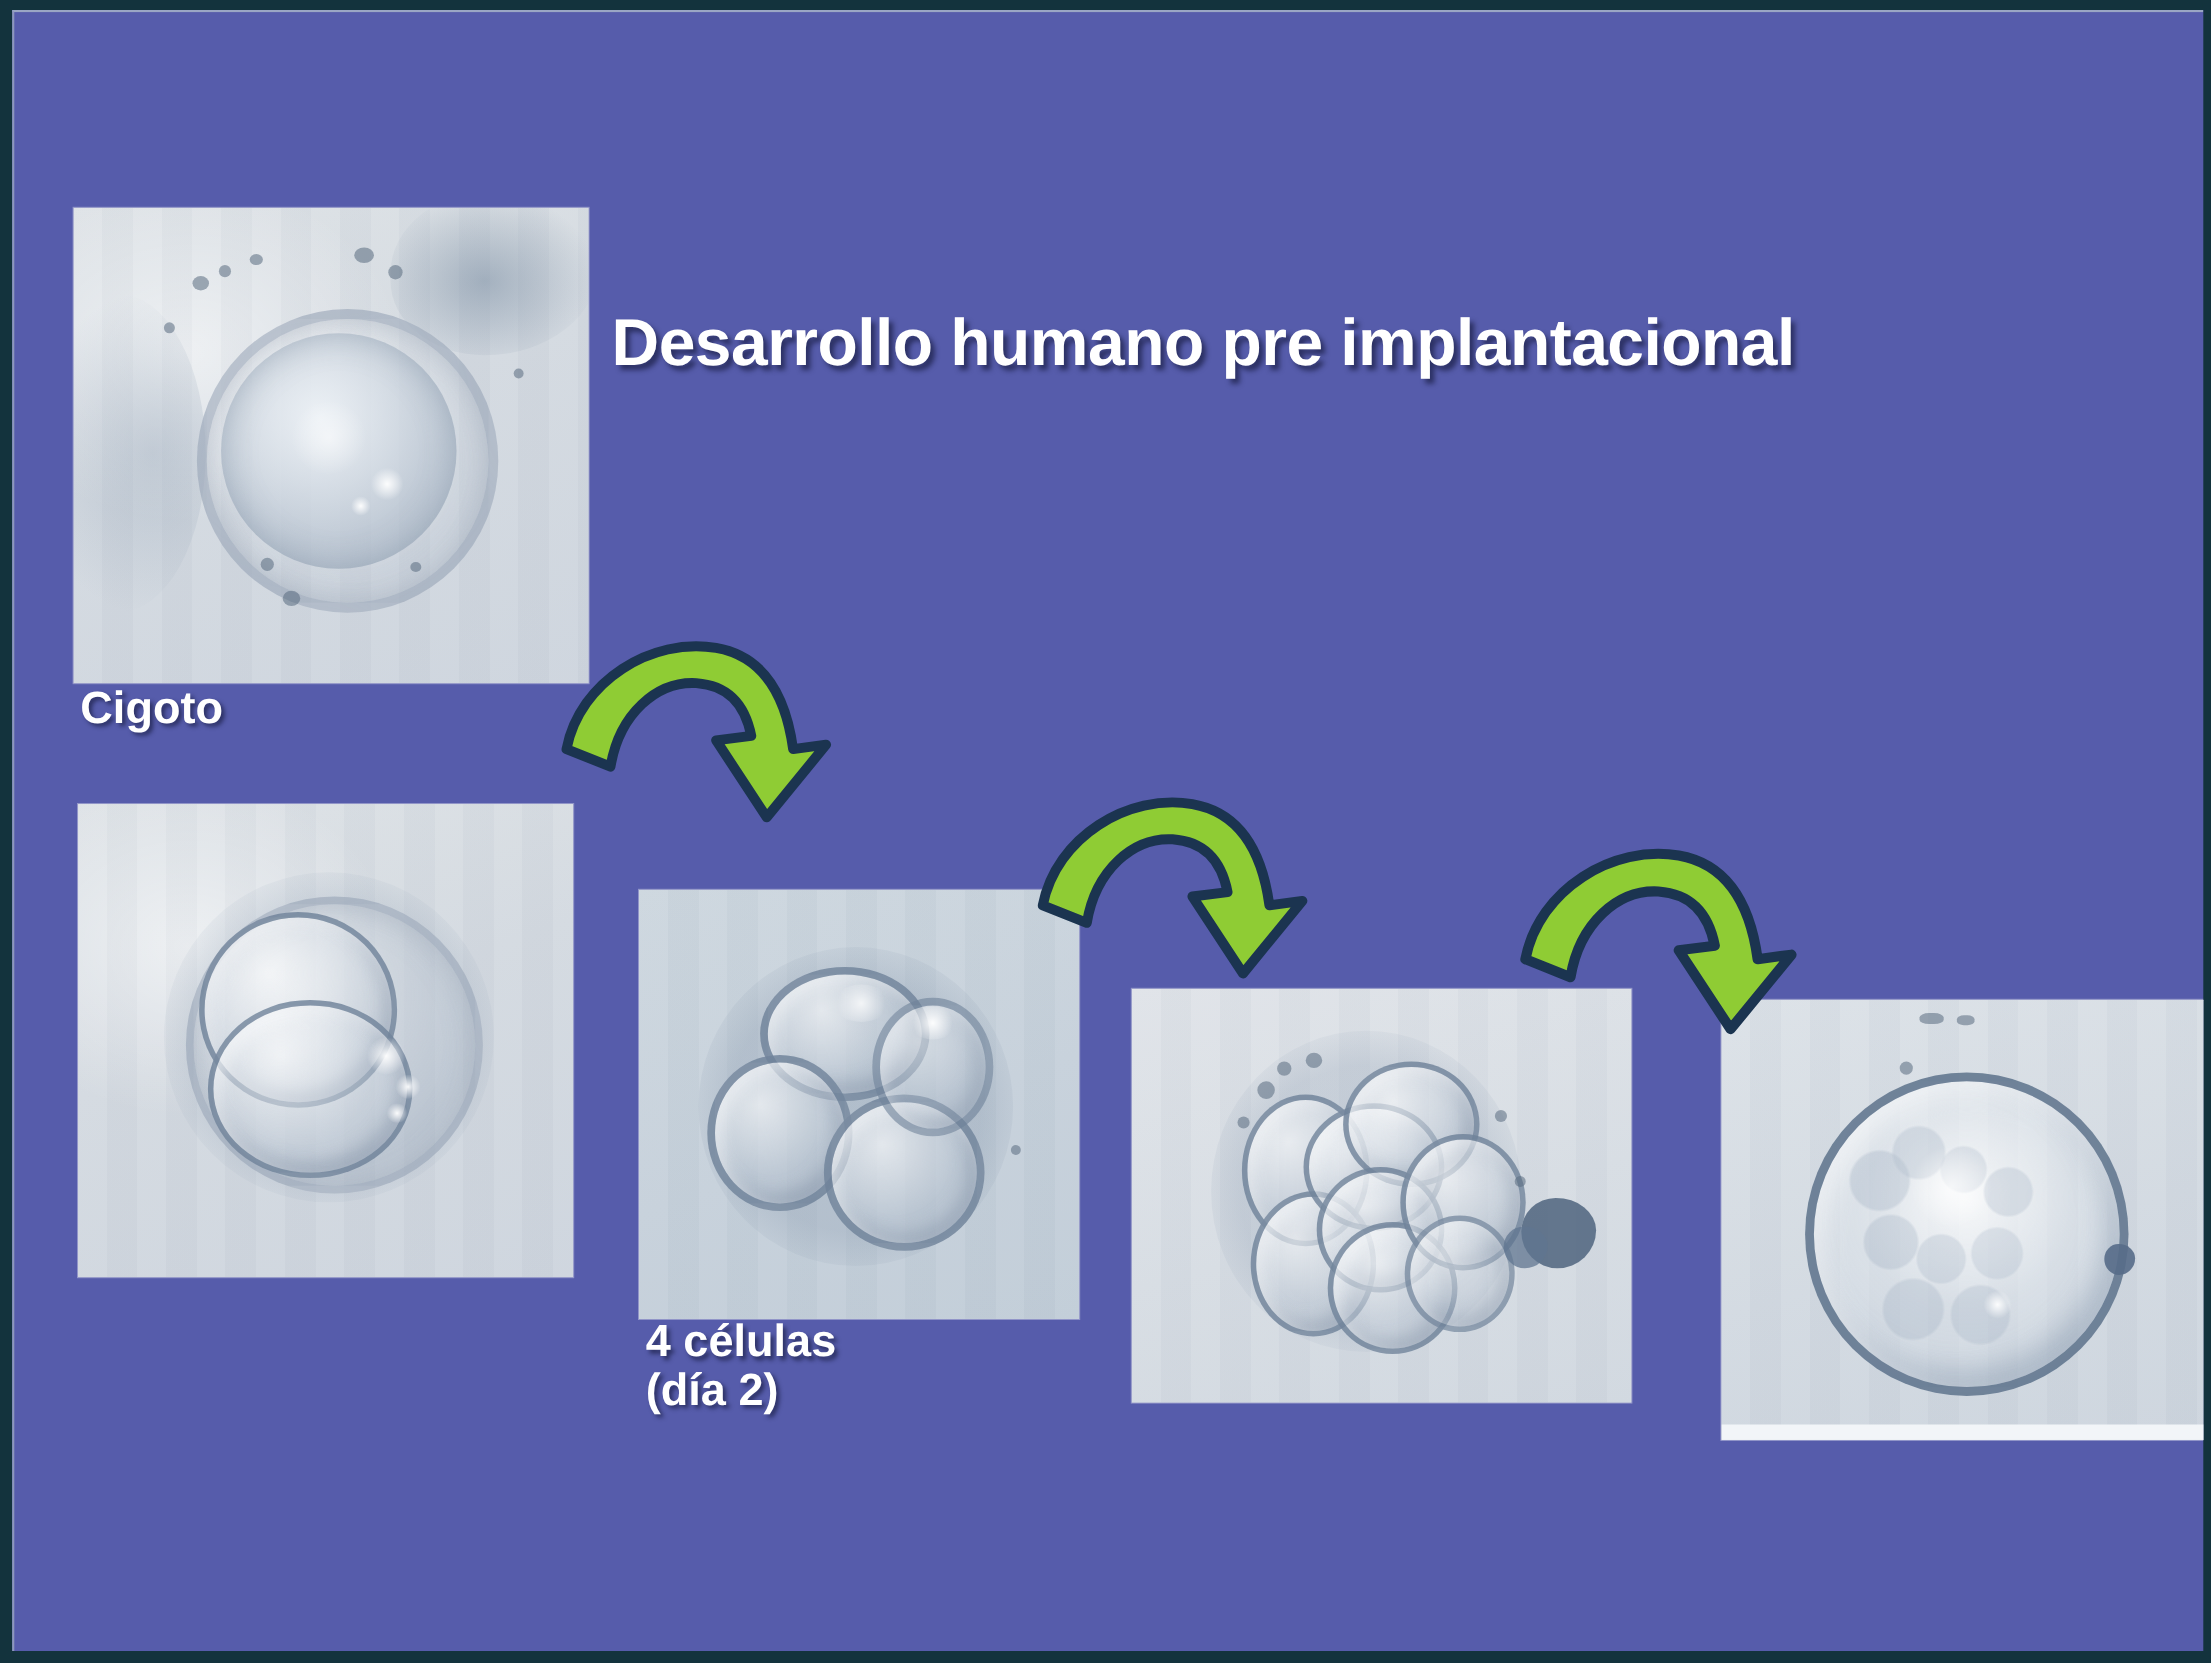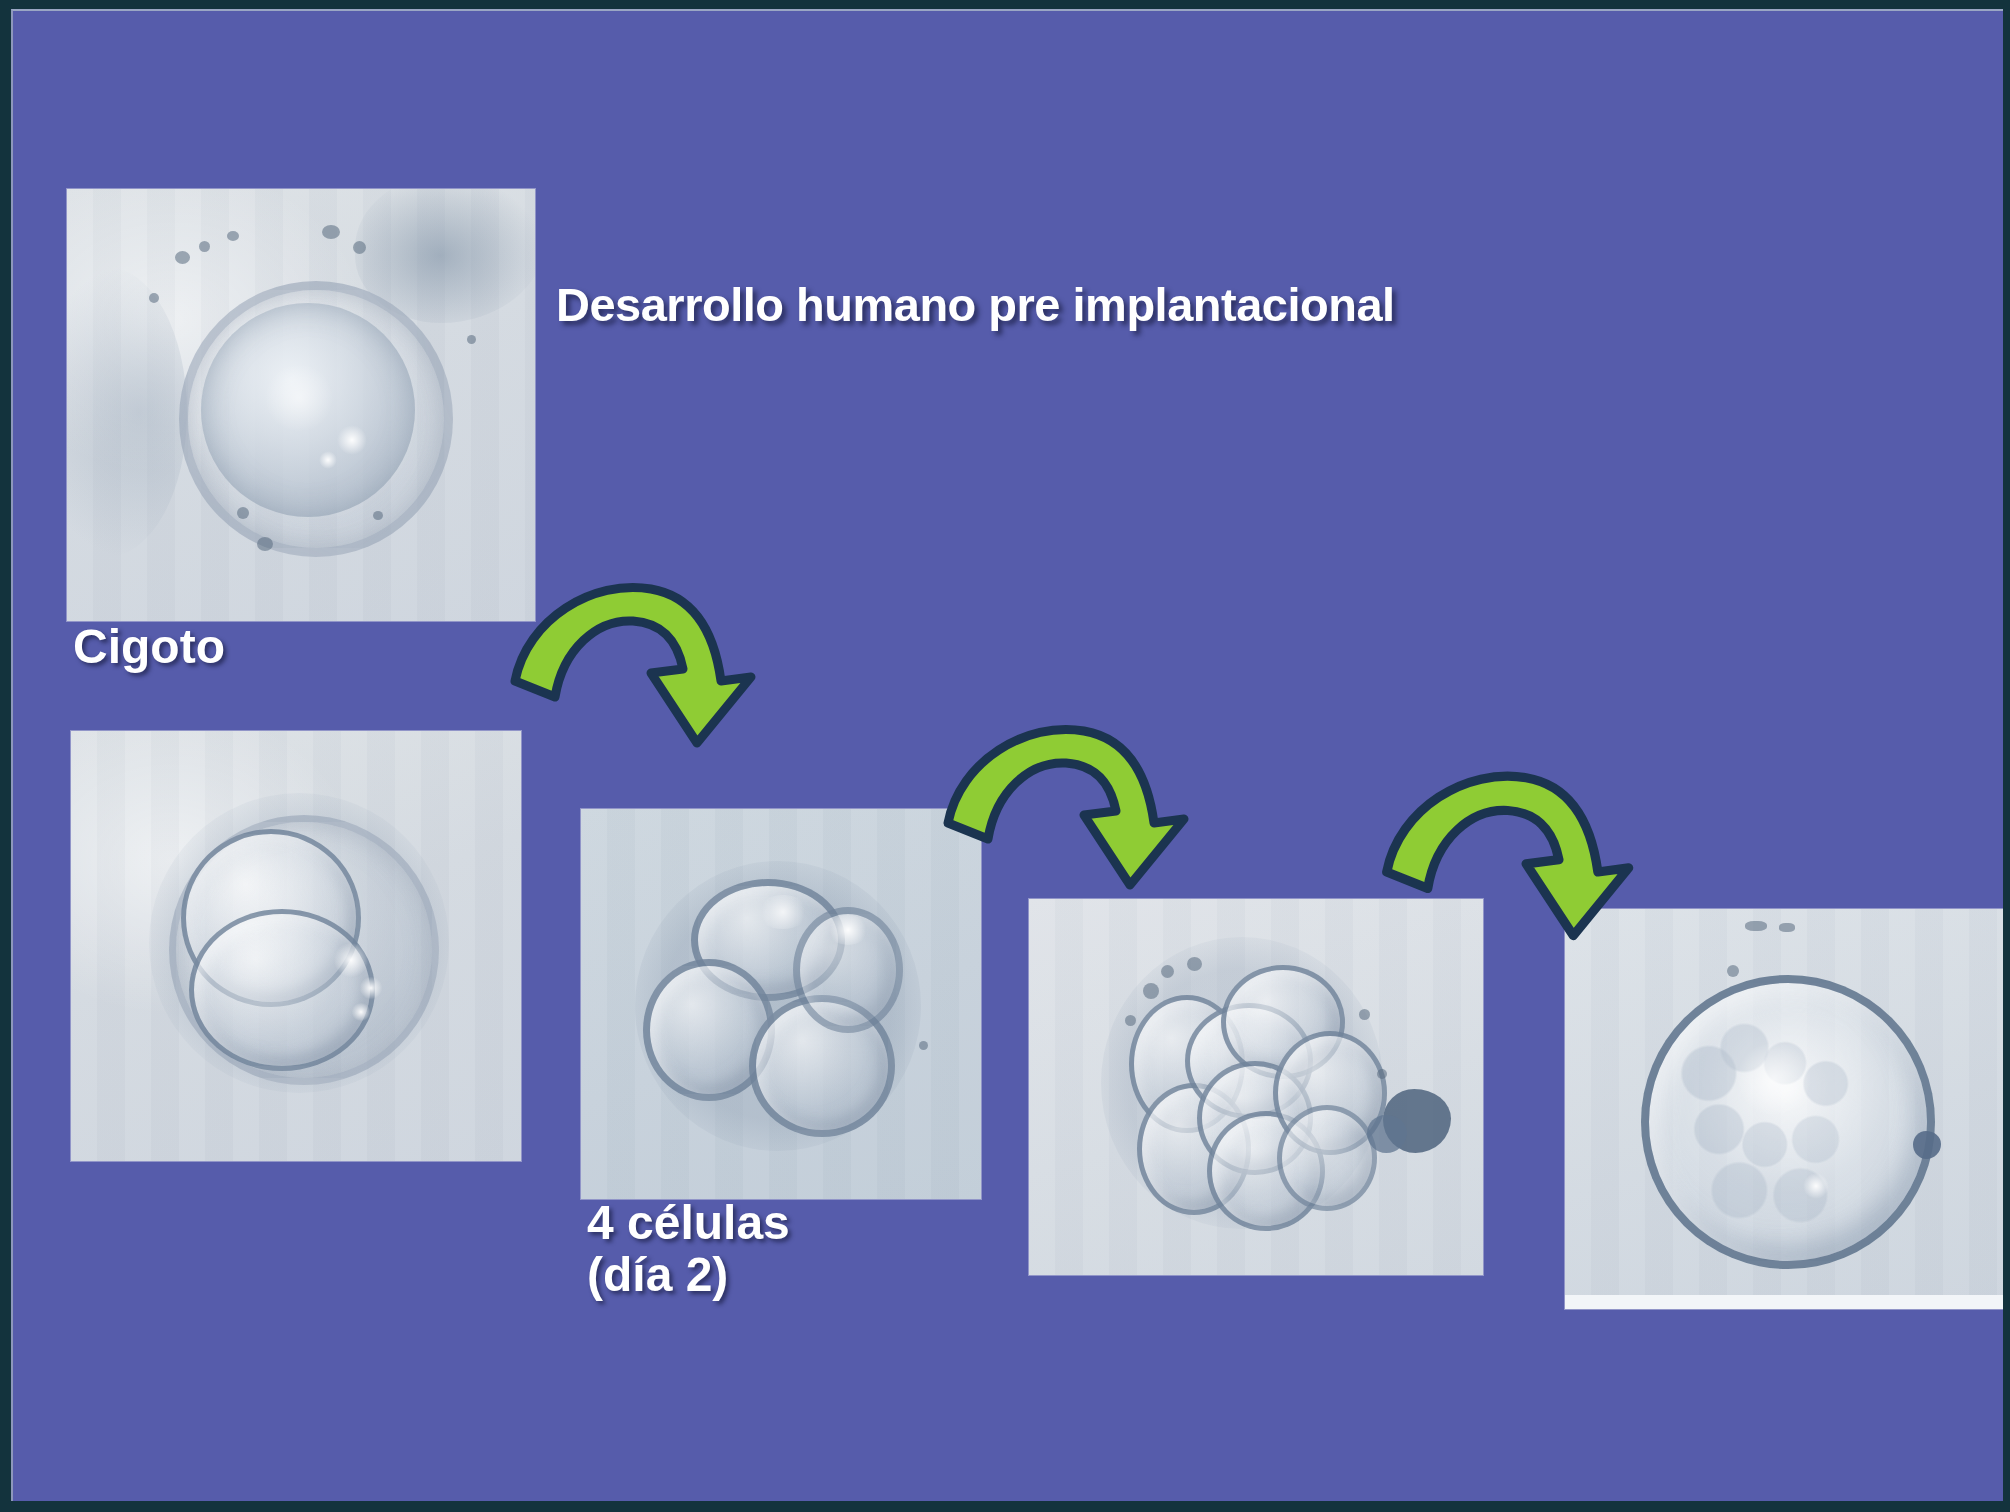--- a/index.html
+++ b/index.html
@@ -31,21 +31,21 @@
     z-index: 60;
   }
 
   
   #title {
     position: absolute;
     left: 545px;
     top: 268px;
     width: 1440px;
     color: #ffffff;
-    font-size: 47px;
+    font-size: 60px;
     font-weight: bold;
     letter-spacing: -0.5px;
     white-space: nowrap;
     text-shadow: 4px 4px 5px rgba(10,12,40,0.55);
     z-index: 20;
   }
 
   
   .panel {
     position: absolute;
@@ -108,21 +108,21 @@
   .darkblob {
     position: absolute;
     border-radius: 46% 54% 52% 48% / 48% 46% 54% 52%;
     background: rgba(79,100,126,0.85);
   }
 
   
   .label {
     position: absolute;
     color: #ffffff;
-    font-size: 48px;
+    font-size: 41px;
     font-weight: bold;
     line-height: 1.08;
     white-space: pre-line;
     text-shadow: 3px 3px 4px rgba(10,12,40,0.55);
     z-index: 30;
   }
 
   
   .arrow {
     position: absolute;

